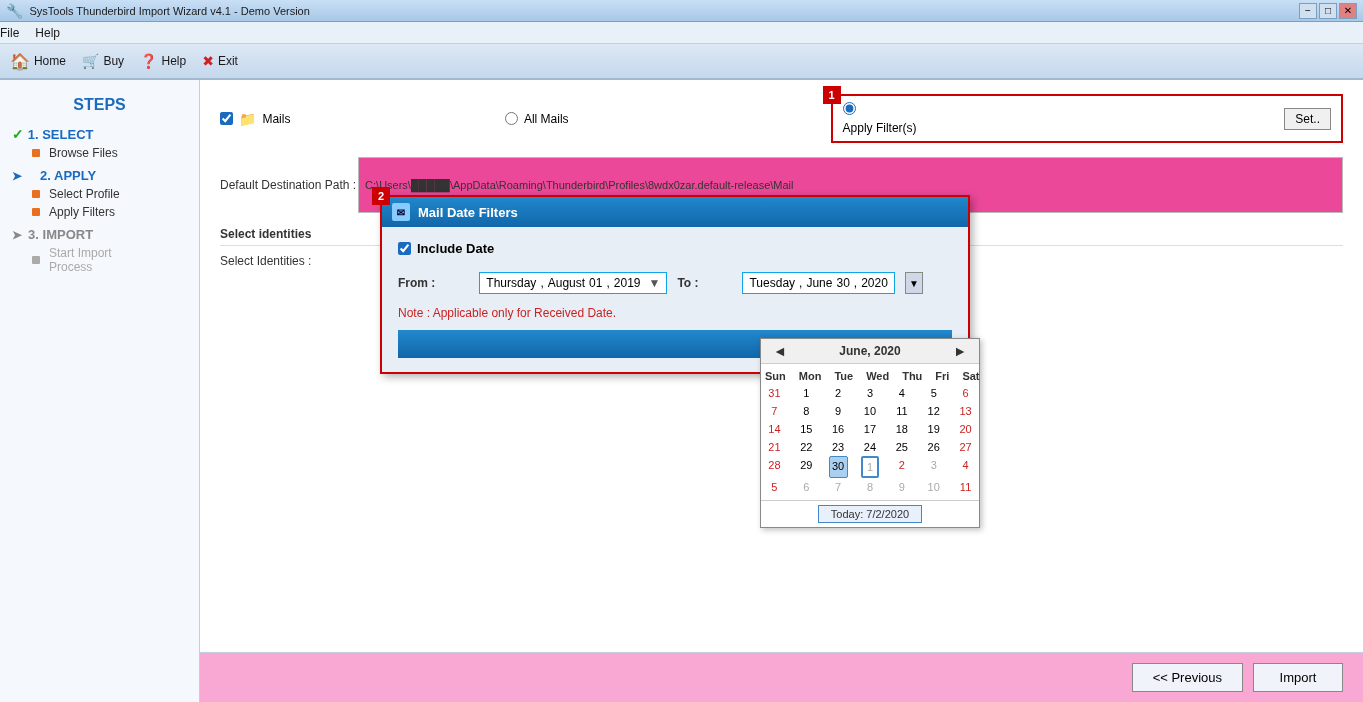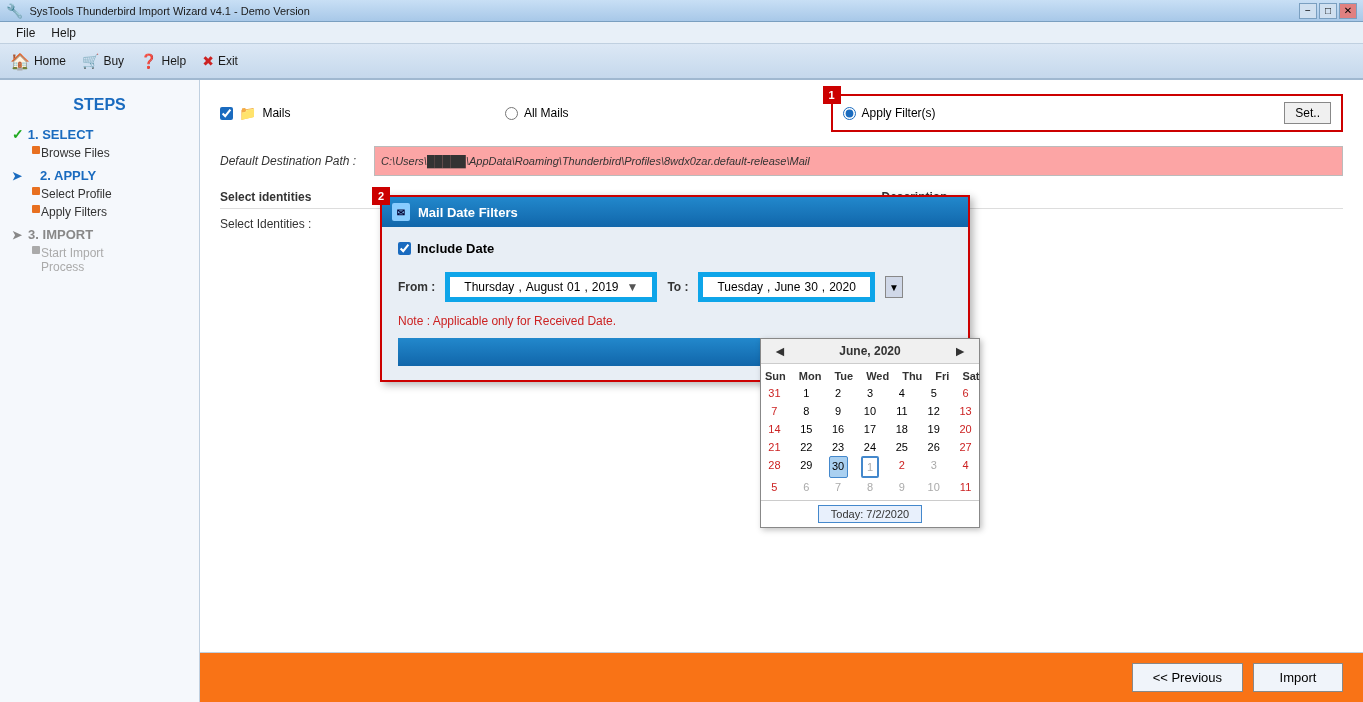--- a/index.html
+++ b/index.html
@@ -34,21 +34,21 @@
       font-size: 10px;
       cursor: pointer;
     }
 
     
     #menubar {
       background: #e8f0f8;
       height: 22px;
       display: flex;
       align-items: center;
-      padding: 0 16px;
+      padding: 0 0;
       gap: 16px;
       border-bottom: 1px solid #c0d0e0;
     }
     #menubar .menu-item {
       font-size: 12px;
       color: #1a1a1a;
       cursor: pointer;
     }
 
     
@@ -109,22 +109,22 @@
     .step-pending { color: #888; }
     .step-check { color: #22aa22; font-size: 14px; }
     .step-arrow { color: #1a6bbf; font-size: 12px; }
     .step-arrow-pending { color: #888; font-size: 12px; }
     .sidebar-sub-items {
       margin-left: 20px;
       margin-top: 4px;
     }
     .sidebar-sub-item {
       display: flex;
-      align-items: flex-start;
-      gap: 1px;
+      align-items: center;
+      gap: 9px;
       margin-bottom: 4px;
       font-size: 12px;
       color: #333;
       cursor: pointer;
     }
     .sub-dot-orange { width: 8px; height: 8px; background: #e87020; border-radius: 1px; flex-shrink: 0; }
     .sub-dot-gray { width: 8px; height: 8px; background: #aaa; border-radius: 1px; flex-shrink: 0; }
 
     
     #content {
@@ -166,53 +166,53 @@
       background: #cc0000;
       color: white;
       font-size: 11px;
       font-weight: bold;
       display: flex;
       align-items: center;
       justify-content: center;
     }
     .filter-label {
       display: flex;
-      align-items: flex-end;
+      align-items: flex-start;
       gap: 6px;
       font-size: 12px;
+      flex-direction: column;
     }
     .radio-blue { accent-color: #1a6bbf; }
     .set-btn {
       background: #f0f0f0;
       border: 1px solid #888;
       padding: 3px 10px;
       cursor: pointer;
       font-size: 12px;
     }
 
     
     .dest-row {
       display: flex;
       align-items: center;
-      gap: 18px;
+      gap: 2px;
       margin-bottom: 14px;
-      font-style: italic;
     }
     .dest-label {
       font-size: 12px;
       color: #333;
       white-space: nowrap;
     }
     .dest-path-box {
       flex: 1;
       border: 1px solid #bbb;
-      padding: 8px 6px;
+      padding: 21px 6px;
       font-size: 11px;
       color: #333;
-      background: #fca5a5;
+      background: #ec4899;
     }
 
     
     .identities-section {
       display: flex;
       margin-bottom: 8px;
       border-bottom: 1px solid #ddd;
       padding-bottom: 4px;
     }
     .identities-header {
@@ -295,25 +295,26 @@
     }
     .from-label, .to-label {
       font-size: 12px;
       font-weight: bold;
       color: #333;
     }
     .date-dropdown {
       display: flex;
       align-items: center;
       background: white;
-      border: 5px solid #0ea5e9;
-      padding: 3px 14px;
+      border: 1px solid #0ea5e9;
+      padding: 3px 6px;
       gap: 4px;
       cursor: pointer;
       font-size: 12px;
+      margin-left: 34px;
     }
     .dropdown-arrow-btn {
       background: #d0d8e8;
       border: 1px solid #888;
       width: 18px;
       height: 22px;
       display: flex;
       align-items: center;
       justify-content: center;
       cursor: pointer;
@@ -413,21 +414,21 @@
       color: #333;
     }
 
     
     #bottom-bar {
       position: absolute;
       bottom: 0;
       left: 0;
       right: 0;
       height: 50px;
-      background: #f97316;
+      background: #f9a8d4;
       border-top: 1px solid #c0d0e0;
       display: flex;
       align-items: center;
       justify-content: flex-end;
       padding: 0 20px;
       gap: 10px;
     }
     .bottom-btn {
       background: #f0f4fa;
       border: 1px solid #888;

